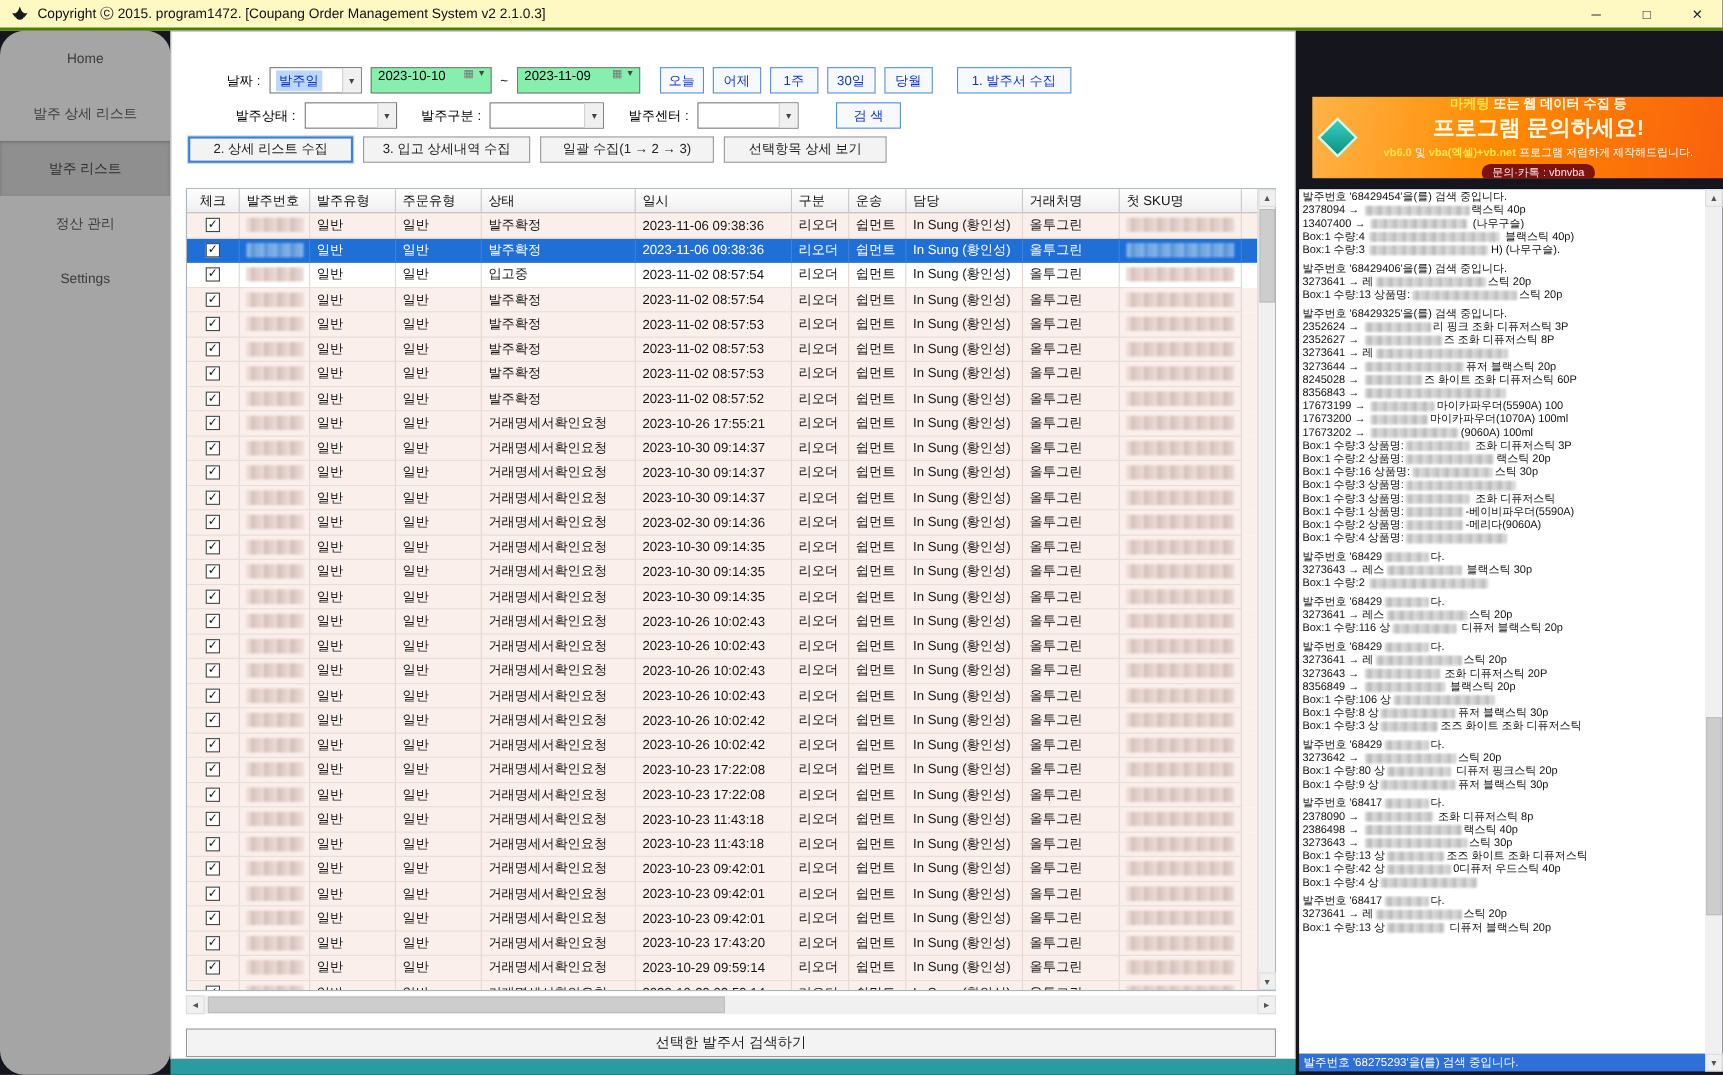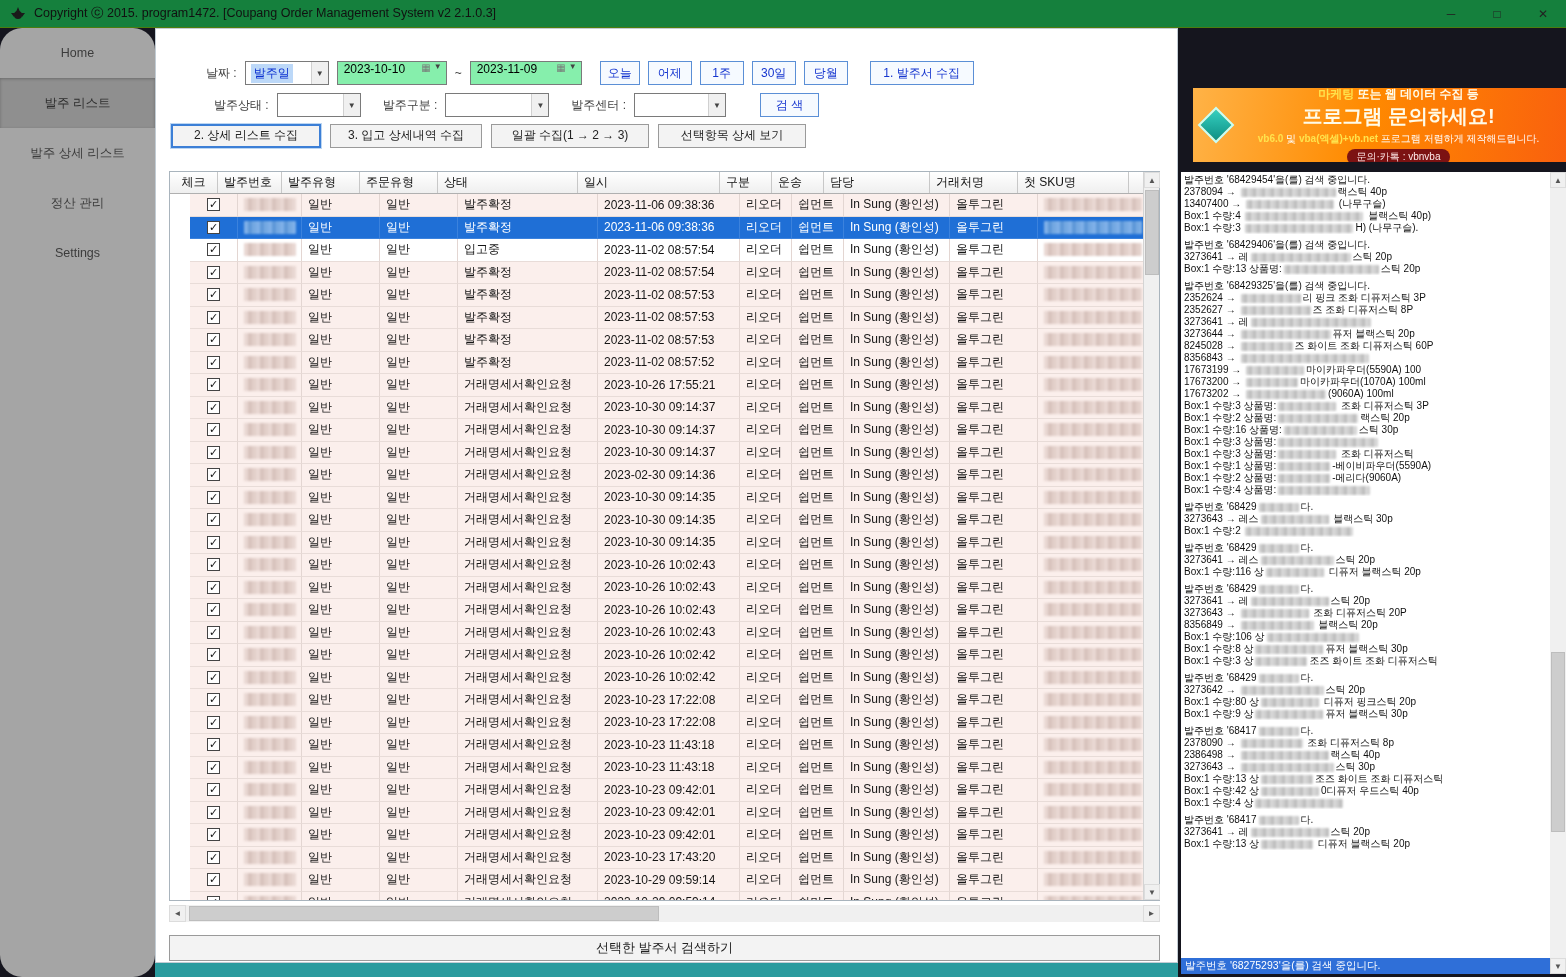--- a/index.html
+++ b/index.html
@@ -1,39 +1,39 @@
 <!DOCTYPE html>
 <html><head>
 <meta charset="utf-8">
 <style>
   * { margin:0; padding:0; box-sizing:border-box; }
   html,body { width:1566px; height:977px; overflow:hidden; background:#15151e;
     font-family:"Liberation Sans","DejaVu Sans",sans-serif; }
 
   
-  #titlebar { position:absolute; left:0; top:0; width:1566px; height:28px; background:#15803d;
-    border-bottom:1px solid #4d7c0f; display:flex; align-items:center; }
+  #titlebar { position:absolute; left:0; top:0; width:1566px; height:28px; background:#fef9c3;
+    border-bottom:3px solid #4d7c0f; display:flex; align-items:center; }
   #app-icon { width:16px; height:16px; margin-left:10px; }
   #title-text { font-size:12.5px; color:#111; margin-left:8px; }
   #win-btns { margin-left:auto; display:flex; height:28px; }
   .win-btn { width:46px; height:28px; display:flex; align-items:center; justify-content:center;
     font-size:12px; color:#222; }
 
   
   #sidebar { position:absolute; left:0; top:28px; width:155px; height:949px; background:#a5a5a5;border-radius:22px; }
   .side-item { height:50px; display:flex; align-items:center; justify-content:center;
     font-size:12.5px; color:#3c3c3c; }
   .side-item.sel { background:#8f8f8f; box-shadow:inset 0 1px 3px rgba(0,0,0,.25); color:#2e2e2e; }
 
   
   #main { position:absolute; left:155px; top:28px; width:1023px; height:935px; background:#ffffff;
     border:1px solid #c2ccd4; }
   #teal-strip { position:absolute; left:155px; top:963px; width:1023px; height:14px; background:#2a9b9e; }
 
-  .label { font-size:12px; color:#404040; white-space:nowrap; }
+  .label { font-size:12px; color:#000000; white-space:nowrap; }
   .combo { background:#fff; border:1px solid #7a7a7a; height:24px; display:flex; align-items:center;
     font-size:12px; position:relative; padding-left:5px; }
   .combo .arrow-zone { position:absolute; right:0; top:0; width:17px; height:100%;
     border-left:1px solid #d0d0d0; background:#f0f0f0; display:flex; align-items:center; justify-content:center;
     font-size:8px; color:#444; }
   .combo .hl { background:#bcd8f8; color:#0a2fd0; padding:1px 3px; }
   .datepick { background:#86efac; border:1px solid #7a7a7a; height:24px; display:flex; align-items:flex-start;
     font-size:12px; padding:0 4px 0 6px; }
   .datepick .cal { margin-left:auto; font-size:10px; color:#777; }
   .datepick .dd { font-size:8px; color:#444; margin-left:3px; }
@@ -47,21 +47,21 @@
   #f-row2 { position:absolute; left:58px; top:63px; height:26px; display:flex; align-items:center; gap:8px; }
   #f-row3 { position:absolute; left:15px; top:93px; height:27px; display:flex; align-items:center; gap:9px; }
 
   
   #grid { position:absolute; left:13px; top:142px; width:991px; border:1px solid #a9b4bd; background:#fff; }
   .gcols { display:grid; grid-template-columns:48px 64px 78px 78px 140px 142px 52px 52px 106px 88px 111px; }
   #ghead { height:22px; background:linear-gradient(#ffffff,#efefef); border-bottom:1px solid #b0b0b0; }
   #ghead .th { font-size:12px; color:#111; display:flex; align-items:center; padding-left:6px;
     border-right:1px solid #c8c8c8; overflow:hidden; white-space:nowrap; }
   #ghead .th.center { justify-content:center; padding-left:0; }
-  #gbody { height:706px; overflow:hidden; position:relative;margin-left:20px; }
+  #gbody { height:706px; overflow:hidden; position:relative; }
   .trow { height:22.5px; background:#fbefec; }
   .trow.white { background:#ffffff; }
   .trow.sel { background:#1f6fd6; }
   .trow.sel .td { color:#fff; border-color:#3b82dd; }
   .td { font-size:12px; color:#151515; display:flex; align-items:center; padding-left:6px;
     border-right:1px solid #e3d6d2; border-bottom:1px solid #e8dcd8; overflow:hidden; white-space:nowrap; }
   .td.center { justify-content:center; padding-left:0; }
   .cb { width:13px; height:13px; background:#fff; border:1px solid #444; display:flex; align-items:center;
     justify-content:center; font-size:11px; color:#111; line-height:1; }
   .cb::after { content:"✓"; }
@@ -120,22 +120,22 @@
   <span id="title-text">Copyright ⓒ 2015. program1472. [Coupang Order Management System v2 2.1.0.3]</span>
   <div id="win-btns">
     <div class="win-btn">─</div>
     <div class="win-btn">□</div>
     <div class="win-btn">✕</div>
   </div>
 </div>
 
 <div id="sidebar">
   <div class="side-item">Home</div>
+  <div class="side-item">발주 상세 리스트</div>
   <div class="side-item sel">발주 리스트</div>
-  <div class="side-item">발주 상세 리스트</div>
   <div class="side-item">정산 관리</div>
   <div class="side-item">Settings</div>
 </div>
 
 <div id="main">
 
   <div id="f-row1">
     <span class="label">날짜 :</span>
     <div class="combo" style="width:84px">
       <span class="hl">발주일</span>

